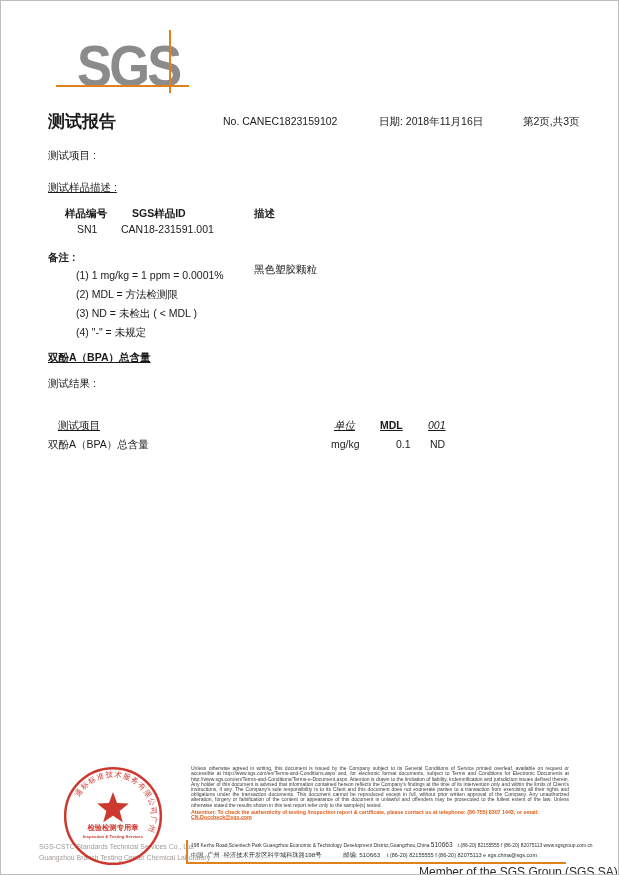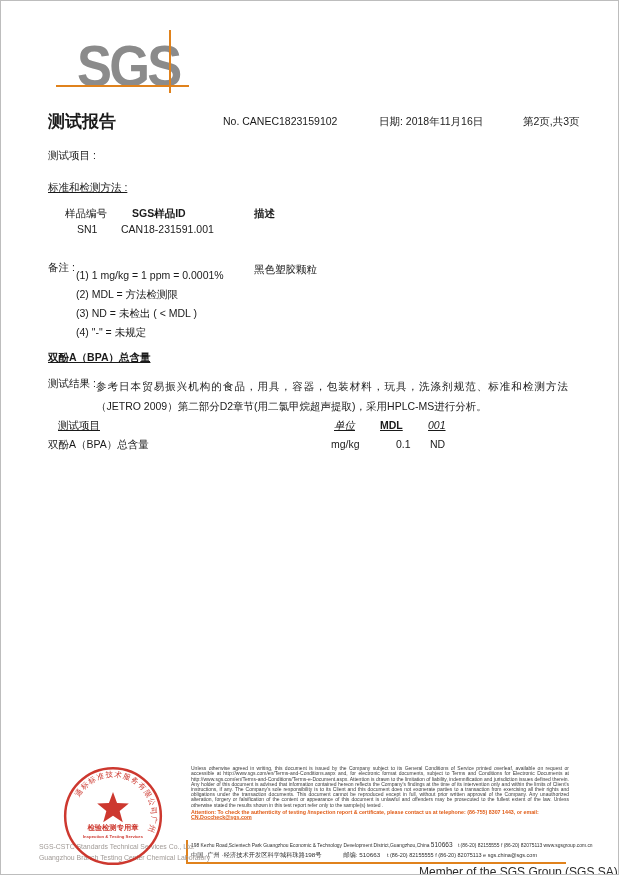--- a/index.html
+++ b/index.html
@@ -14,27 +14,27 @@
   .logo-hline{position:absolute;left:55px;top:84px;width:133px;height:2px;background:#e0821c;}
   .logo-vline{position:absolute;left:168px;top:29px;width:2px;height:63px;background:#e0821c;}
   
   .doc-title{position:absolute;left:47px;top:109px;font-size:17px;font-weight:bold;}
   .report-no{position:absolute;left:222px;top:114px;}
   .hdr-date{position:absolute;left:378px;top:114px;}
   .hdr-pages{position:absolute;left:522px;top:114px;}
   
   .lbl-results{position:absolute;left:47px;top:148px;}
   .lbl-sample{position:absolute;left:47px;top:180px;text-decoration:underline;}
-  .s-h1{position:absolute;left:64px;top:206px;font-weight:normal;}
+  .s-h1{position:absolute;left:64px;top:206px;font-weight:bold;}
   .s-h2{position:absolute;left:131px;top:206px;font-weight:bold;}
   .s-h3{position:absolute;left:253px;top:206px;font-weight:bold;}
   .s-r1{position:absolute;left:76px;top:222px;}
   .s-r2{position:absolute;left:120px;top:222px;}
   .s-r3{position:absolute;left:253px;top:222px;margin-top:40px;}
-  .lbl-notes{position:absolute;left:47px;top:260px;}
+  .lbl-notes{position:absolute;left:47px;top:250px;font-weight:bold;}
   .note{position:absolute;left:75px;}
   .note0{top:268px;} .note1{top:287px;} .note2{top:306px;} .note3{top:325px;}
   .bpa-title{position:absolute;left:47px;top:350px;font-weight:bold;text-decoration:underline;}
   .lbl-method{position:absolute;left:47px;top:376px;}
   .method-text{position:absolute;left:95px;top:376px;width:472px;line-height:19.5px;text-align:justify;}
   .th{position:absolute;top:418px;text-decoration:underline;}
   .th-item{left:57px;}
   .th-unit{left:333px;font-style:italic;}
   .th-mdl{left:379px;font-weight:bold;}
   .th-001{left:427px;font-style:italic;}
@@ -68,38 +68,37 @@
   <div class="logo-text">SGS</div>
   <div class="logo-hline"></div>
   <div class="logo-vline"></div>
 
   <div class="doc-title">测试报告</div>
   <div class="report-no">No. CANEC1823159102</div>
   <div class="hdr-date">日期: 2018年11月16日</div>
   <div class="hdr-pages">第2页,共3页</div>
 
   <div class="lbl-results">测试项目 :</div>
-  <div class="lbl-sample">标准和检测方法 :</div>
+  <div class="lbl-sample">测试样品描述 :</div>
 
   <div class="s-h1">样品编号</div>
   <div class="s-h2">SGS样品ID</div>
   <div class="s-h3">描述</div>
   <div class="s-r1">SN1</div>
   <div class="s-r2">CAN18-231591.001</div>
   <div class="s-r3">黑色塑胶颗粒</div>
 
   <div class="lbl-notes">备注 :</div>
   <div class="note note0">(1) 1 mg/kg = 1 ppm = 0.0001%</div>
   <div class="note note1">(2) MDL = 方法检测限</div>
   <div class="note note2">(3) ND = 未检出 ( &lt; MDL )</div>
   <div class="note note3">(4) "-" = 未规定</div>
 
   <div class="bpa-title">双酚A（BPA）总含量</div>
   <div class="lbl-method">测试结果 :</div>
-  <div class="method-text">参考日本贸易振兴机构的食品，用具，容器，包装材料，玩具，洗涤剂规范、标准和检测方法（JETRO 2009）第二部分D2章节(用二氯甲烷超声提取)，采用HPLC-MS进行分析。</div>
 
   <div class="th th-item">测试项目</div>
   <div class="th th-unit">单位</div>
   <div class="th th-mdl">MDL</div>
   <div class="th th-001">001</div>
   <div class="td td-item">双酚A（BPA）总含量</div>
   <div class="td td-unit">mg/kg</div>
   <div class="td td-mdl">0.1</div>
   <div class="td td-001">ND</div>
 

